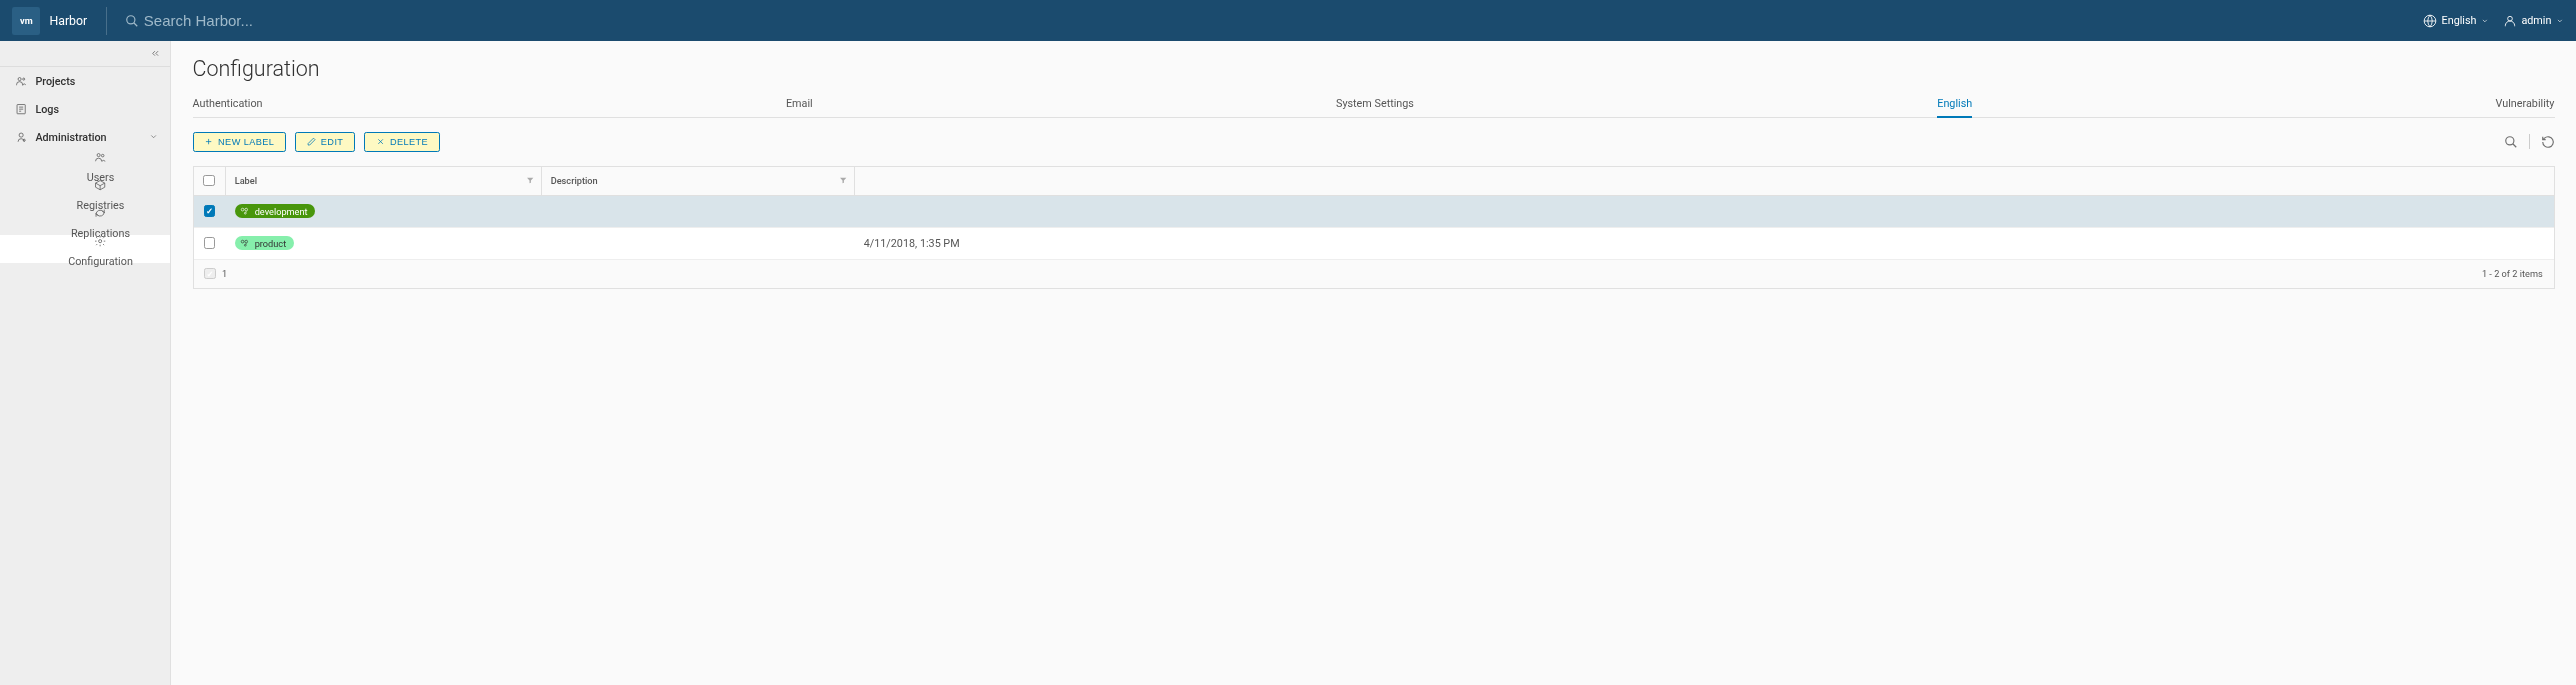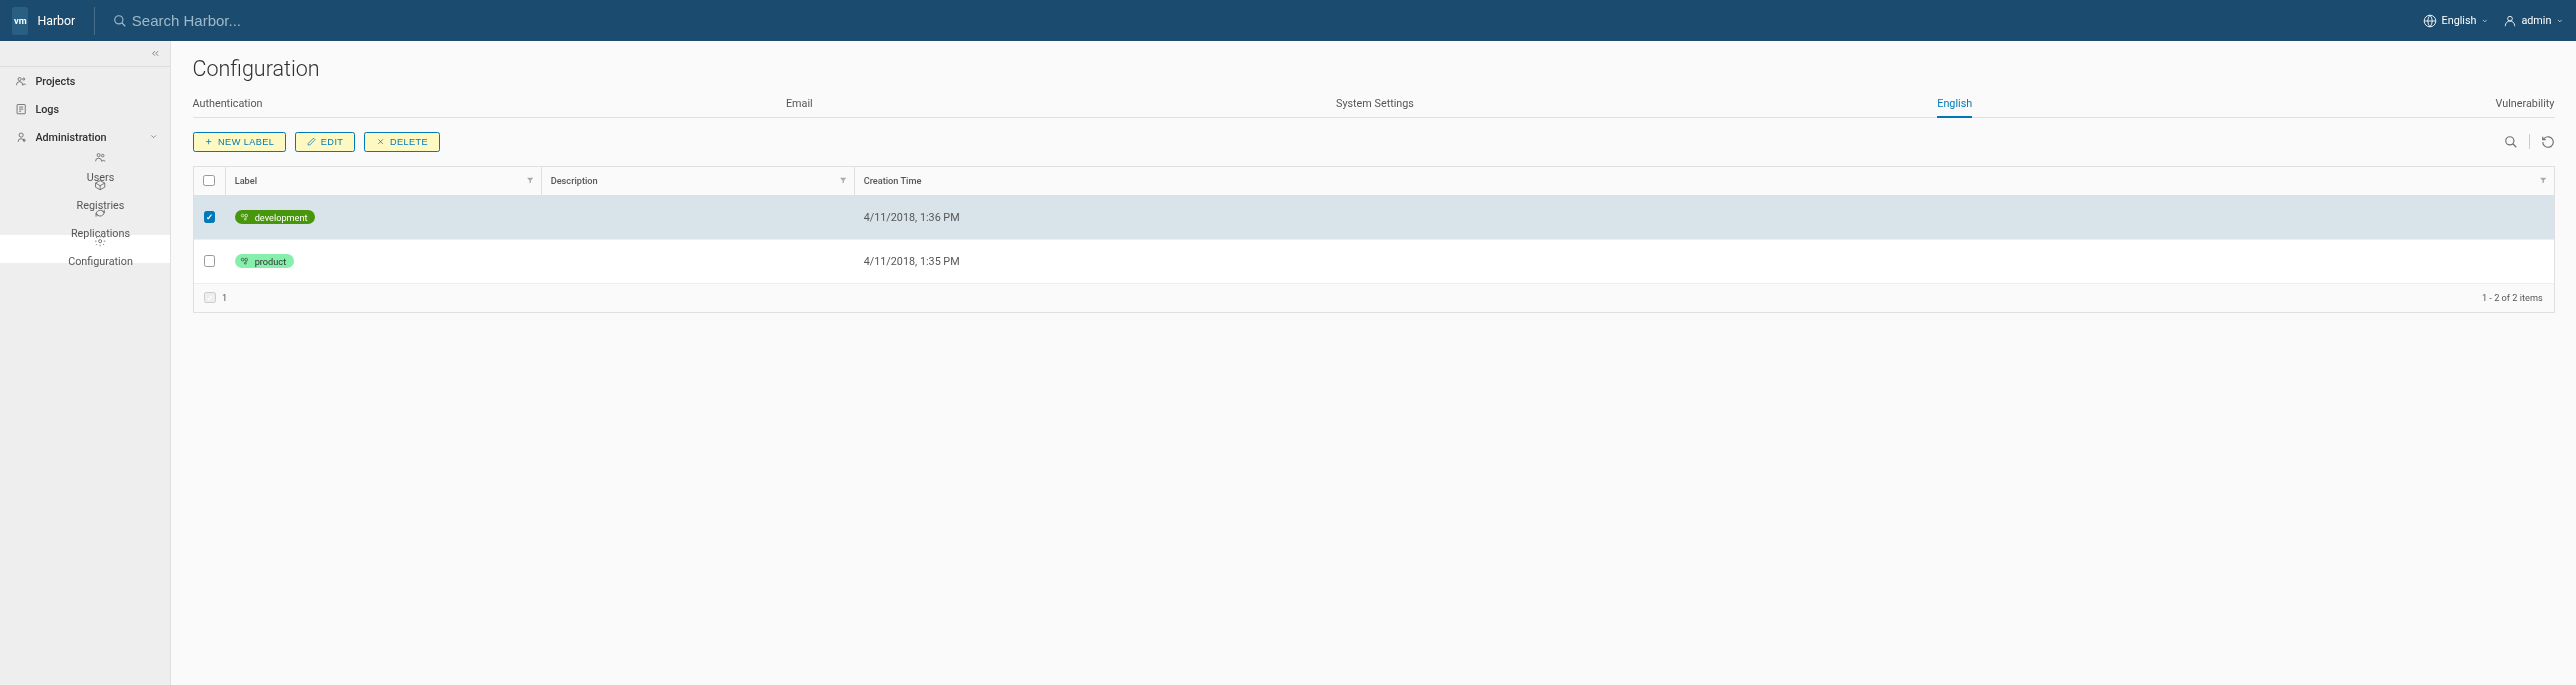--- a/index.html
+++ b/index.html
@@ -1,20 +1,20 @@
 <!DOCTYPE html>
 <html style="font-size:12.3px"><head>
   <meta charset="utf-8">
   <style>
     * { margin: 0; padding: 0; box-sizing: border-box; }
     body { font-family: -apple-system, BlinkMacSystemFont, "Segoe UI", Roboto, "Helvetica Neue", Arial, sans-serif; font-size: 10.8px; color: #565656; background: #fafafa; }
 
     
     .header { background: #1b4b6e; height: 41px; display: flex; align-items: center; padding: 0 12.3px; color: #fff; }
-    .logo-box { background: #2a5f84; width: 16px; height: 28px; display: flex; align-items: center; justify-content: center; font-weight: 700; font-size: 9.2px; border-radius: 2.3px; }
+    .logo-box { background: #2a5f84; width: 28px; height: 28px; display: flex; align-items: center; justify-content: center; font-weight: 700; font-size: 9.2px; border-radius: 2.3px; }
     .logo-text { margin-left: 9.2px; font-size: 12.3px; font-weight: 400; }
     .divider-v { width: 0.8px; height: 28px; background: rgba(255,255,255,0.2); margin: 0 18.4px; }
     .search-wrap { display: flex; align-items: center; flex: 1; color: #9fb9c9; }
     .search-wrap input { background: transparent; border: none; color: #fff; font-size: 15px; margin-left: 5px; width: 230px; outline: none; }
     .search-wrap input::placeholder { color: #9fb9c9; }
     .header-right { display: flex; align-items: center; gap: 14px; margin-left: auto; }
     .header-item { display: flex; align-items: center; gap: 4.6px; cursor: pointer; font-size: 10.8px; }
 
     
     .layout { display: flex; min-height: calc(100vh - 41px); }
@@ -36,21 +36,21 @@
     
     .toolbar { display: flex; align-items: center; gap: 9.2px; margin-bottom: 14px; }
     .btn { border: 0.8px solid #0079b8; color: #0079b8; background: #fef9c3; padding: 3.8px 10.8px; border-radius: 2.3px; cursor: pointer; font-size: 9.2px; font-weight: 500; letter-spacing: 0.4px; display: inline-flex; align-items: center; gap: 4.6px; text-transform: uppercase; }
     .toolbar-right { margin-left: auto; display: flex; align-items: center; gap: 10.8px; color: #707070; }
     .toolbar-divider { width: 0.8px; height: 15.4px; background: #ccc; }
     .icon-btn { cursor: pointer; display: inline-flex; }
 
     
     .table { border: 0.8px solid #e0e0e0; background: #fff; }
     .table-header { display: flex; background: #fafafa; border-bottom: 0.8px solid #e0e0e0; height: 29px; align-items: center; font-weight: 500; font-size: 9.2px; color: #565656; }
-    .table-row { display: flex; height: 44px; align-items: center; border-bottom: 0.8px solid #eee; }
+    .table-row { display: flex; height: 32px; align-items: center; border-bottom: 0.8px solid #eee; }
     .table-row.selected { background: #d9e4ea; }
     .col-check { width: 32px; display: flex; justify-content: center; border-right: 0.8px solid #e0e0e0; align-self: stretch; align-items: center; }
     .table-row .col-check { border-right: none; }
     .col-label { flex: 0 0 316px; padding-left: 9.2px; display: flex; align-items: center; }
     .col-desc { flex: 0 0 313px; padding-left: 9.2px; }
     .col-time { flex: 1; padding-left: 9.2px; }
     .col-header { display: flex; align-items: center; justify-content: space-between; border-right: 0.8px solid #e0e0e0; align-self: stretch; padding-right: 6.1px; }
     .col-header.last { border-right: none; }
     .filter-icon { color: #aaa; cursor: pointer; }
 
@@ -282,49 +282,40 @@
           </span>
         </div>
         <div class="col-desc col-header">
           <span>Description</span>
           <span class="filter-icon">
             <svg width="8.4" height="8.4" viewBox="0 0 24 24" fill="currentColor">
                 <path d="M3 5h18l-7 8v6l-4 2v-8z"></path>
               </svg>
           </span>
         </div>
-        <div class="col-time col-header last">
-          <span>Creation Time</span>
-          <span class="filter-icon">
-            <svg width="8.4" height="8.4" viewBox="0 0 24 24" fill="currentColor">
-                <path d="M3 5h18l-7 8v6l-4 2v-8z"></path>
-              </svg>
-          </span>
-        </div>
       </div>
 
       <div class="table-row selected">
         <div class="col-check">
           <span class="checkbox checked"></span>
         </div>
         <div class="col-label">
           <span class="label-chip green">
             <span class="chip-icon">
               <svg width="10.8" height="10.8" viewBox="0 0 24 24" fill="none" stroke="currentColor" stroke-width="1.5">
                   <circle cx="8" cy="8" r="3"></circle>
                   <circle cx="16" cy="8" r="3"></circle>
                   <circle cx="14" cy="16" r="2"></circle>
                   <path d="M16 12v2"></path>
                 </svg>
             </span>
             <span>development</span>
           </span>
         </div>
         <div class="col-desc"></div>
-        <div class="col-time">4/11/2018, 1:36 PM</div>
       </div>
 
       <div class="table-row">
         <div class="col-check">
           <span class="checkbox"></span>
         </div>
         <div class="col-label">
           <span class="label-chip yellow">
             <span class="chip-icon">
               <svg width="10.8" height="10.8" viewBox="0 0 24 24" fill="none" stroke="currentColor" stroke-width="1.5">

